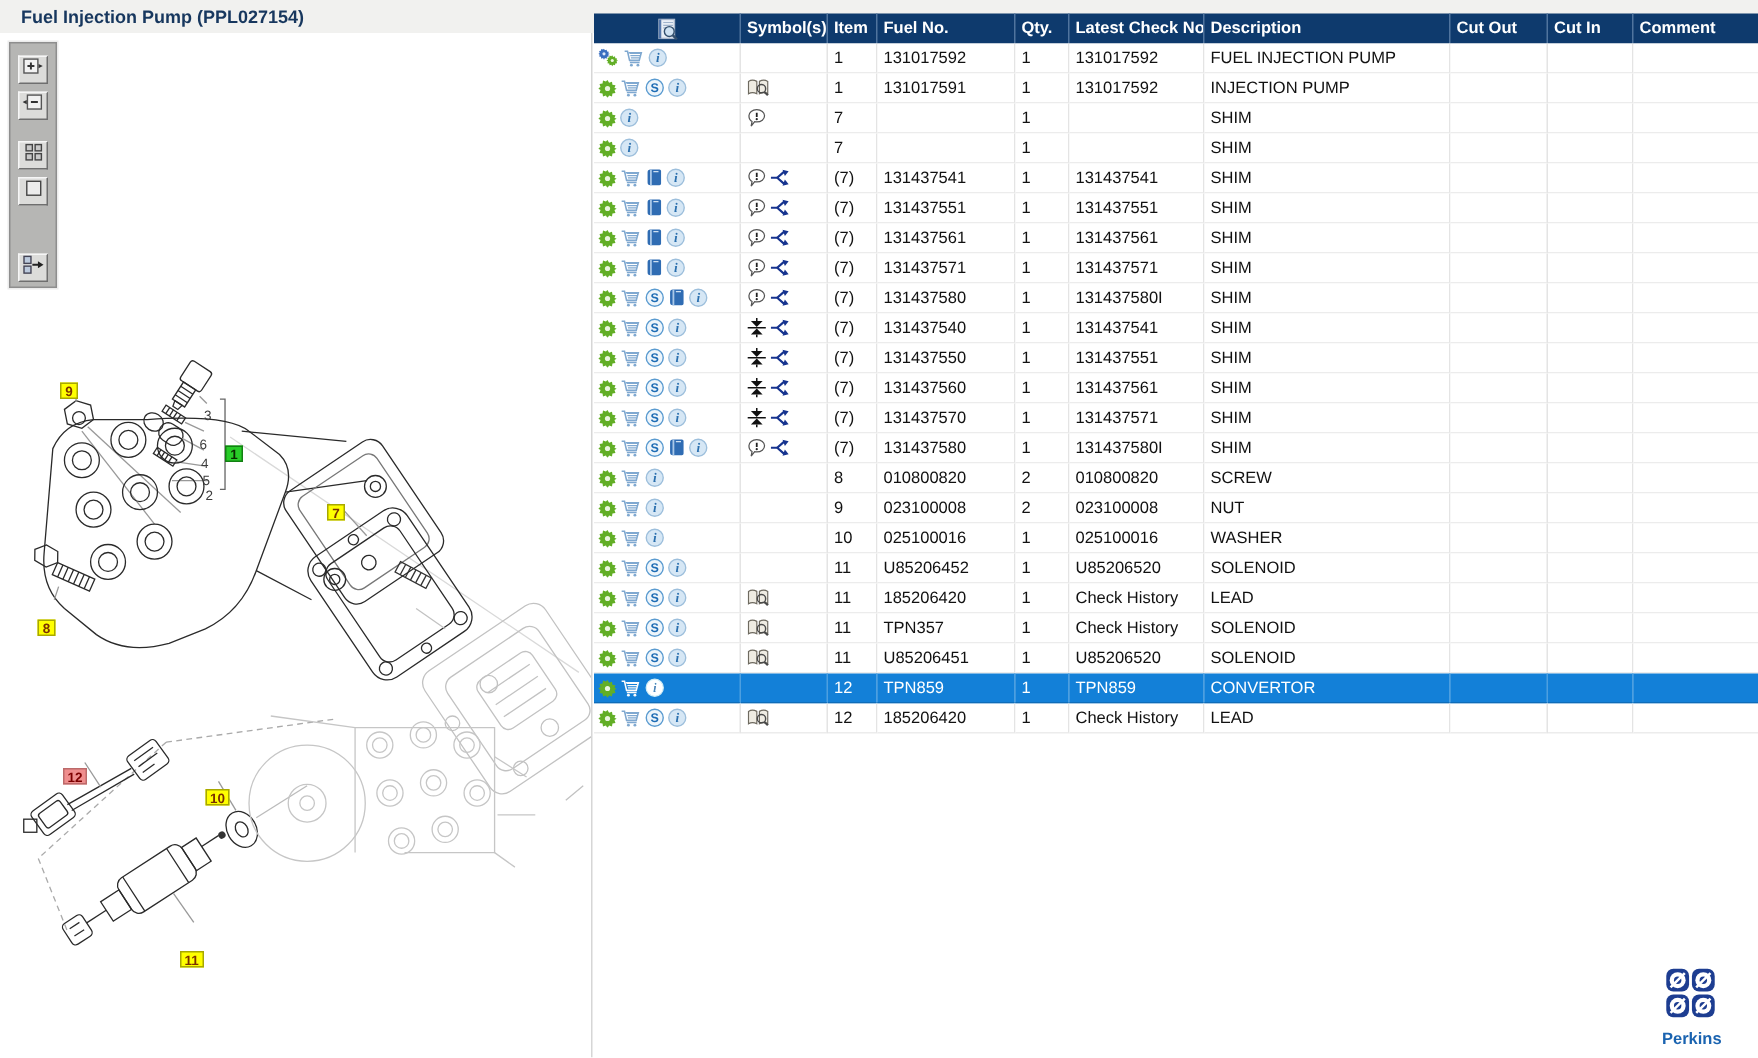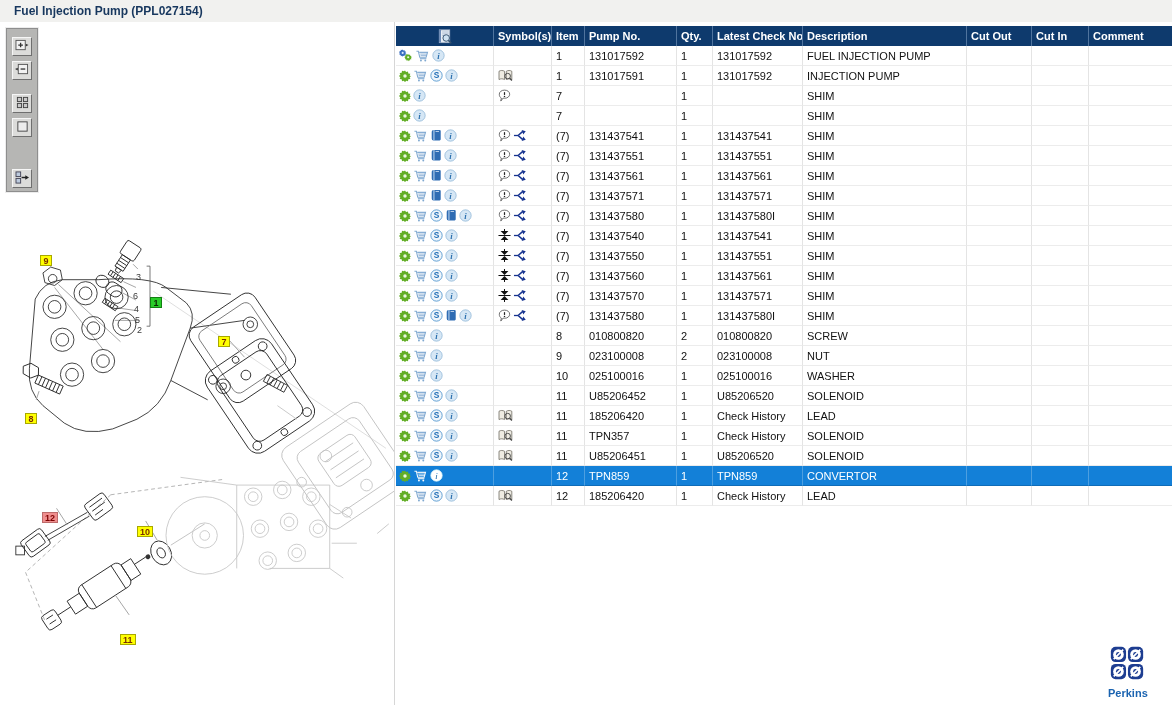--- a/index.html
+++ b/index.html
@@ -27,21 +27,21 @@
 
   
   .callout{position:absolute;min-width:12px;height:11px;padding:0 2px;font-size:9px;font-weight:bold;
            line-height:11px;text-align:center;box-sizing:border-box;z-index:5;}
   .callout.yellow{background:#ffff00;border:1px solid #a8a800;color:#7a3000;}
   .callout.green{background:#28cc28;border:1px solid #128012;color:#0a2a00;}
   .callout.red{background:#ef8e8e;border:1px solid #bc6a6a;color:#7d0000;}
   .partref{position:absolute;font-size:9px;color:#3c3c3c;z-index:4;}
 
   
-  .table{position:absolute;left:396px;top:26px;width:776px;}
+  .table{position:absolute;left:396px;top:9px;width:776px;}
   .thead{display:flex;background:#0e3a6d;height:20px;}
   .th{display:flex;align-items:center;color:#fff;font-size:11px;font-weight:bold;
       padding:0 4px;box-sizing:border-box;border-right:1px solid #50749e;overflow:hidden;white-space:nowrap;}
   .th:last-child{border-right:none;}
   .col-actions{width:98px;justify-content:center;}
   .col-symbols{width:58px;}
   .col-item{width:33px;text-align:right;}
   .col-parts{width:92px;}
   .col-qty{width:36px;}
   .col-latest{width:90px;}
@@ -302,21 +302,21 @@
           </svg>
         </span>
       </div>
       <div class="th col-symbols">
         <span>Symbol(s)</span>
       </div>
       <div class="th col-item">
         <span>Item</span>
       </div>
       <div class="th col-parts">
-        <span>Pump No.</span>
+        <span>Fuel No.</span>
       </div>
       <div class="th col-qty">
         <span>Qty.</span>
       </div>
       <div class="th col-latest">
         <span>Latest Check No.</span>
       </div>
       <div class="th col-desc">
         <span>Description</span>
       </div>

